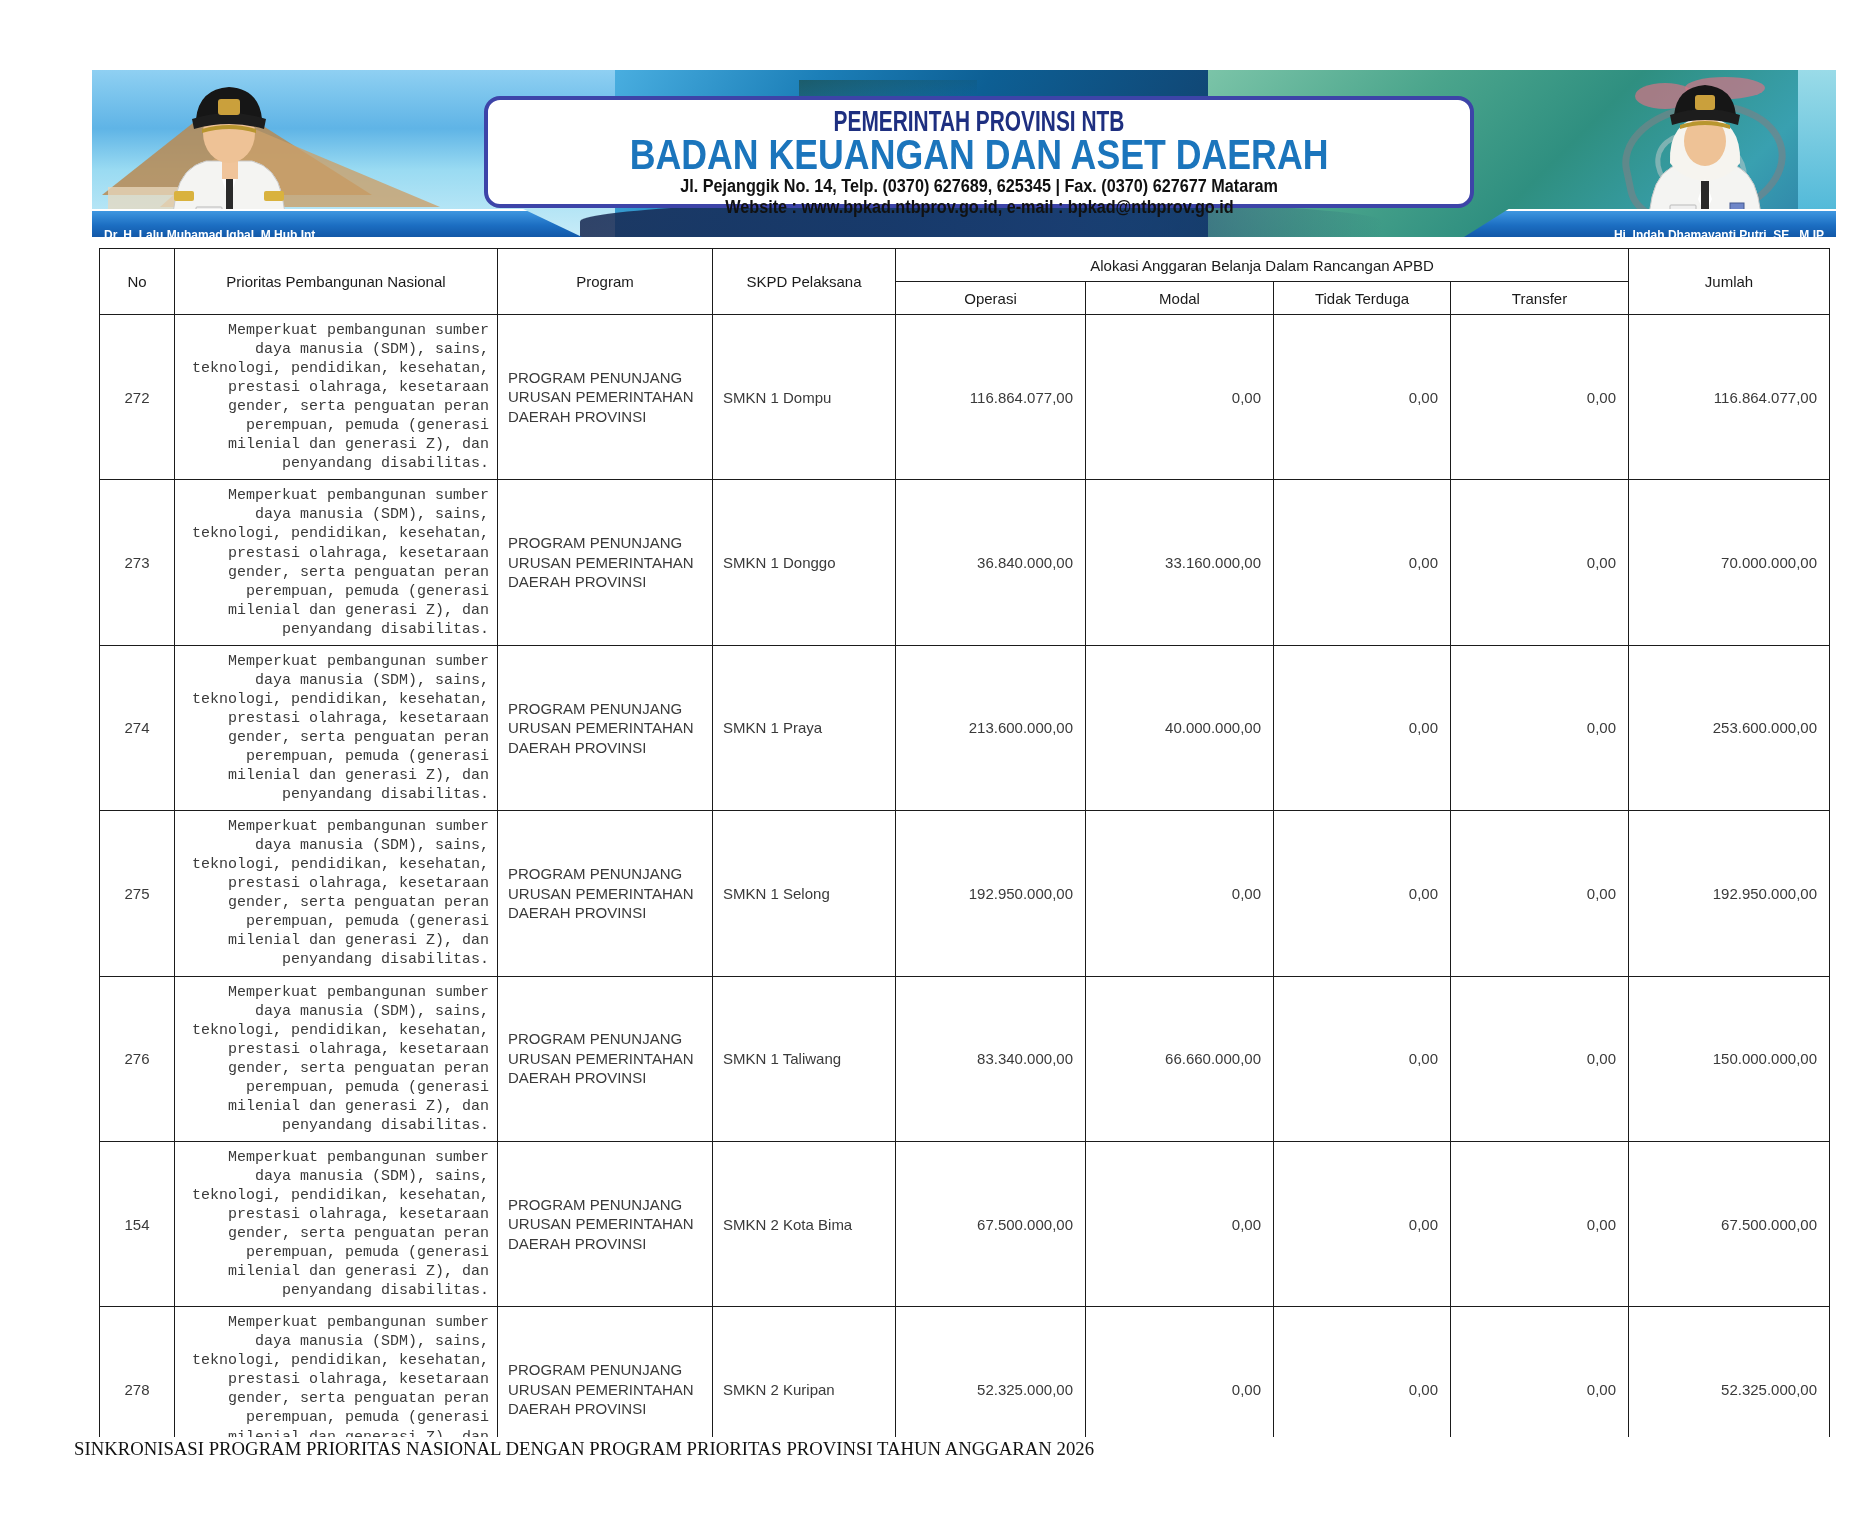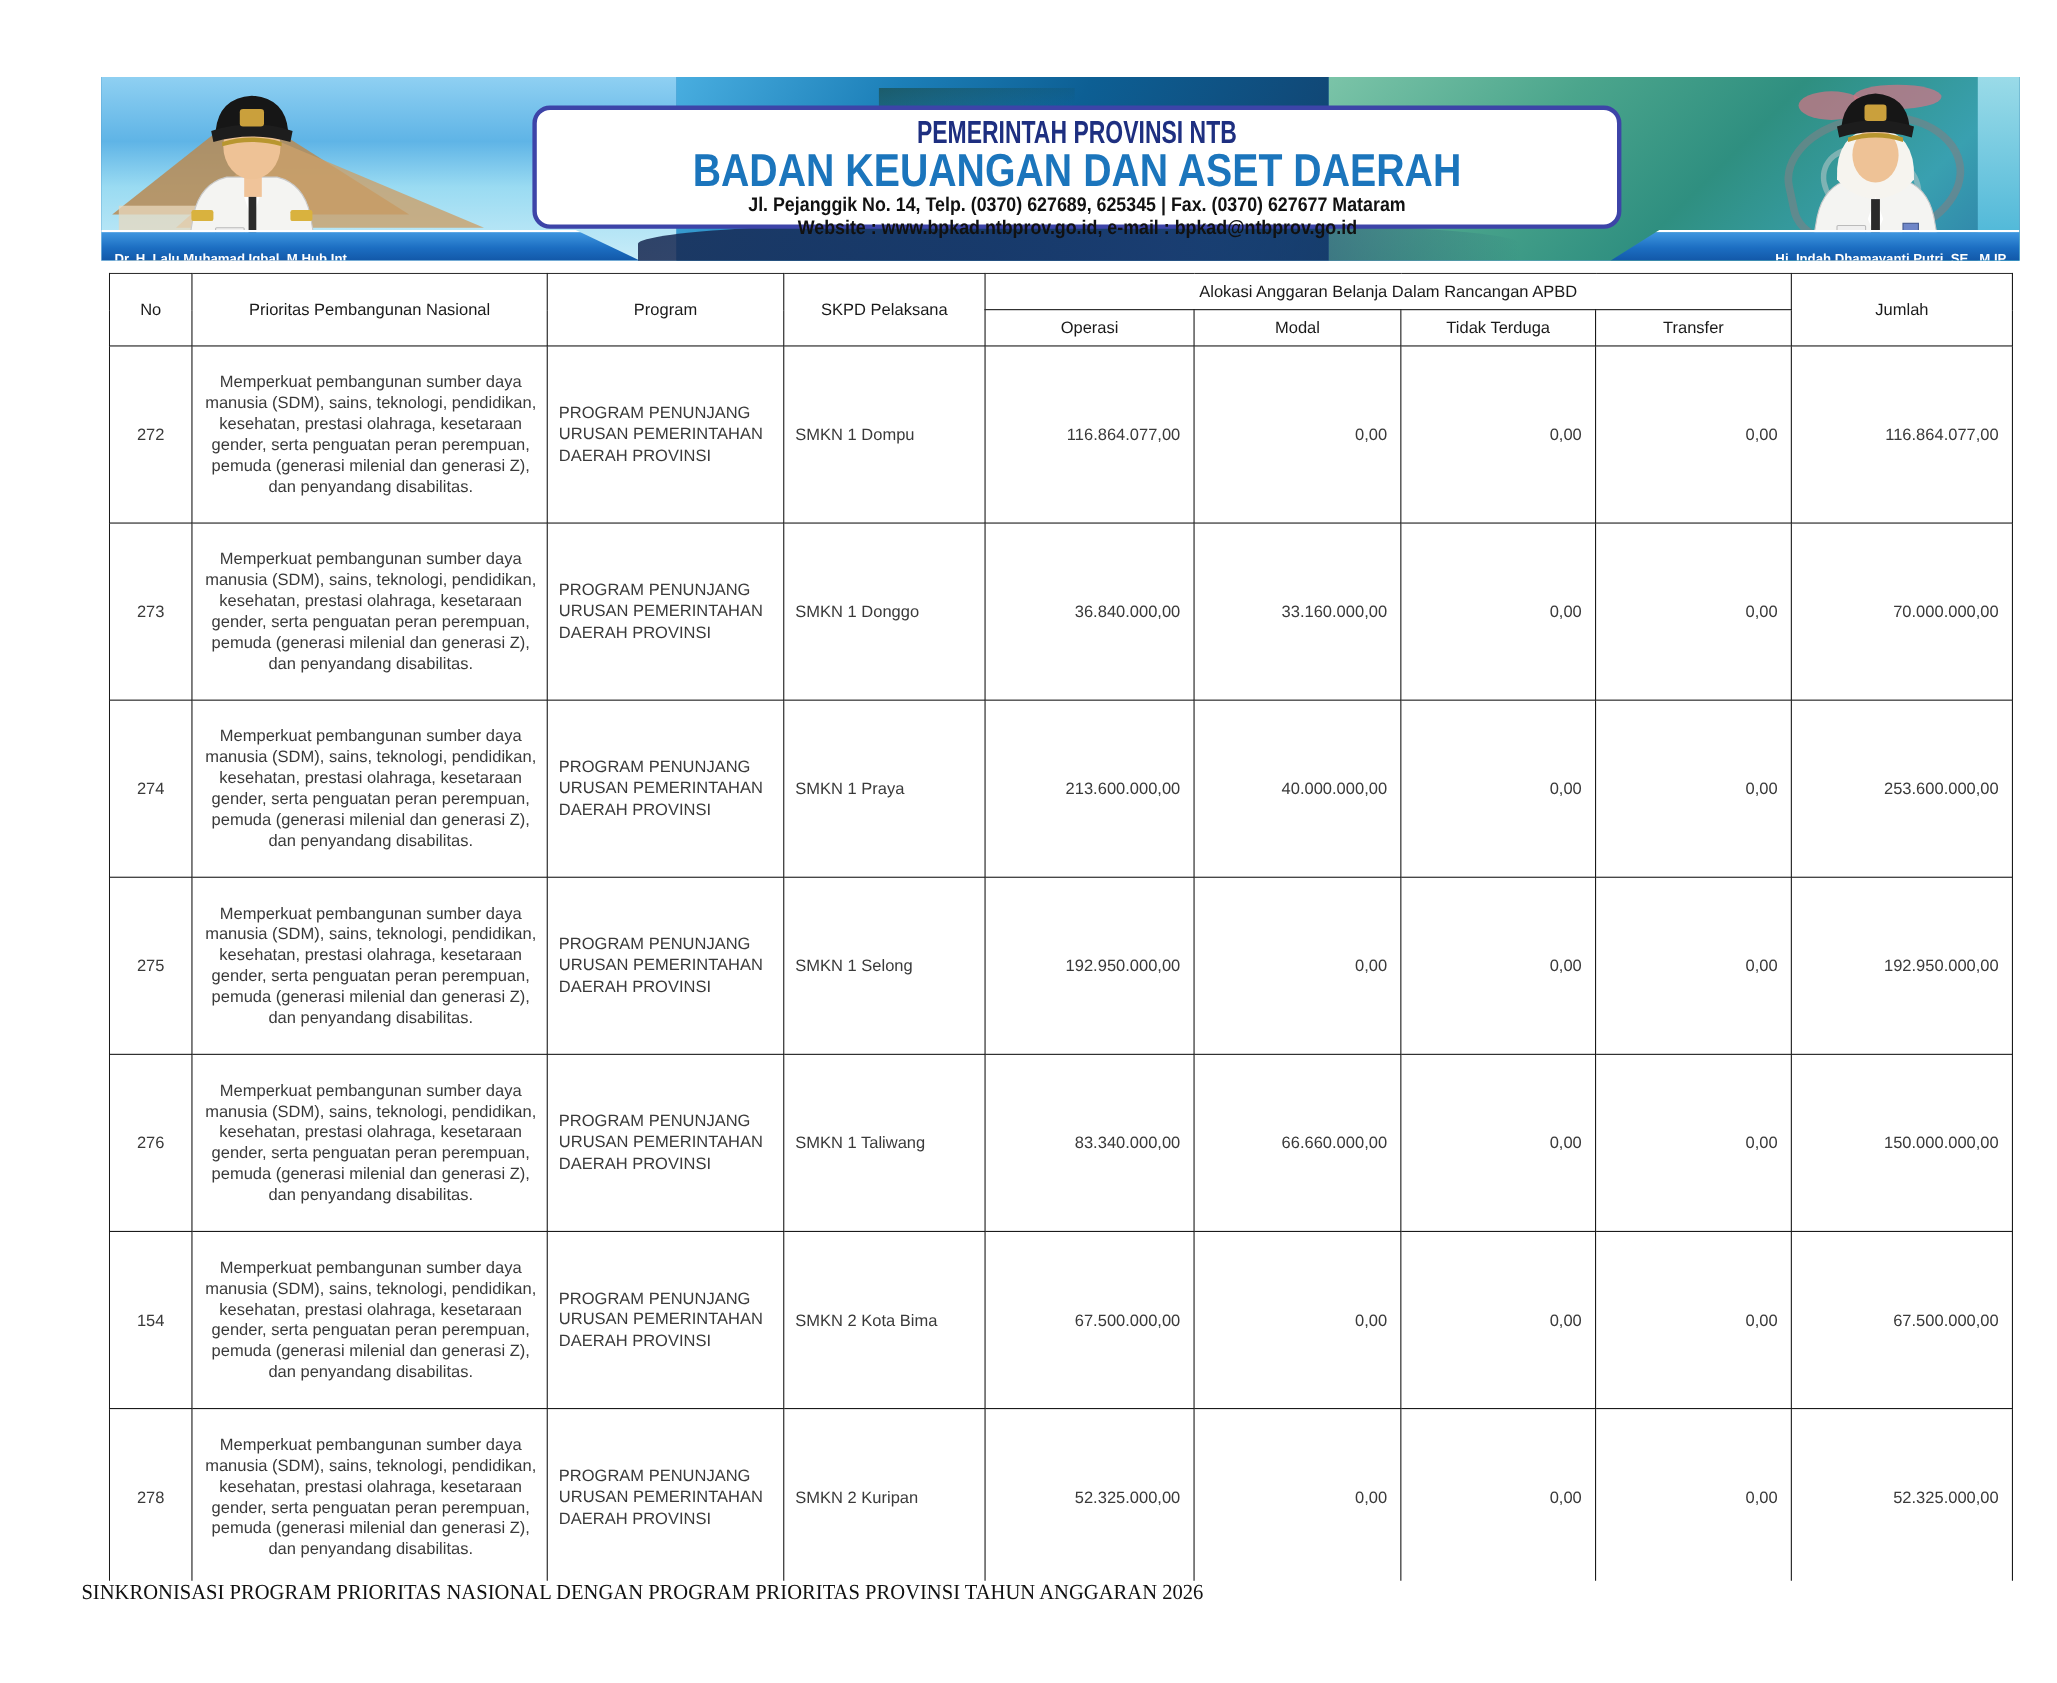--- a/index.html
+++ b/index.html
@@ -61,21 +61,21 @@
   .plate .nm { text-decoration:underline; }
 
   
   .table-wrap { position:absolute; left:70px; top:248px; width:1732px; height:1189px; overflow:hidden; }
   table.apbd { border-collapse:collapse; table-layout:fixed; width:1730px; }
   table.apbd th, table.apbd td { border:1.5px solid #1b1b1b; font-size:15px; }
   table.apbd th { font-weight:normal; text-align:center; color:#1a1a1a; padding:2px 4px; height:33px; }
   table.apbd td { color:#3a3a3a; vertical-align:middle; }
   tr.data-row { height:161px; }
   td.c-no { text-align:center; }
-  td.c-pri { text-align:center; padding:6px 8px 6px 10px; line-height:1.27; }
+  td.c-pri { text-align:right; padding:6px 8px 6px 10px; line-height:1.27;font-family:Liberation Mono, monospace; }
   td.c-prog { text-align:left; padding:4px 10px; line-height:1.3;border-radius:31px; }
   td.c-skpd { text-align:left; padding:4px 10px; }
   td.c-num { text-align:right; padding:4px 12px 4px 4px; }
 
   
   .footer-line { position:absolute; left:45px; top:1438px; font-family:"Liberation Serif", serif;
     font-size:19.5px; color:#111; white-space:nowrap; transform:scaleX(.96); transform-origin:left center; }
 </style>
 </head>
 <body>

